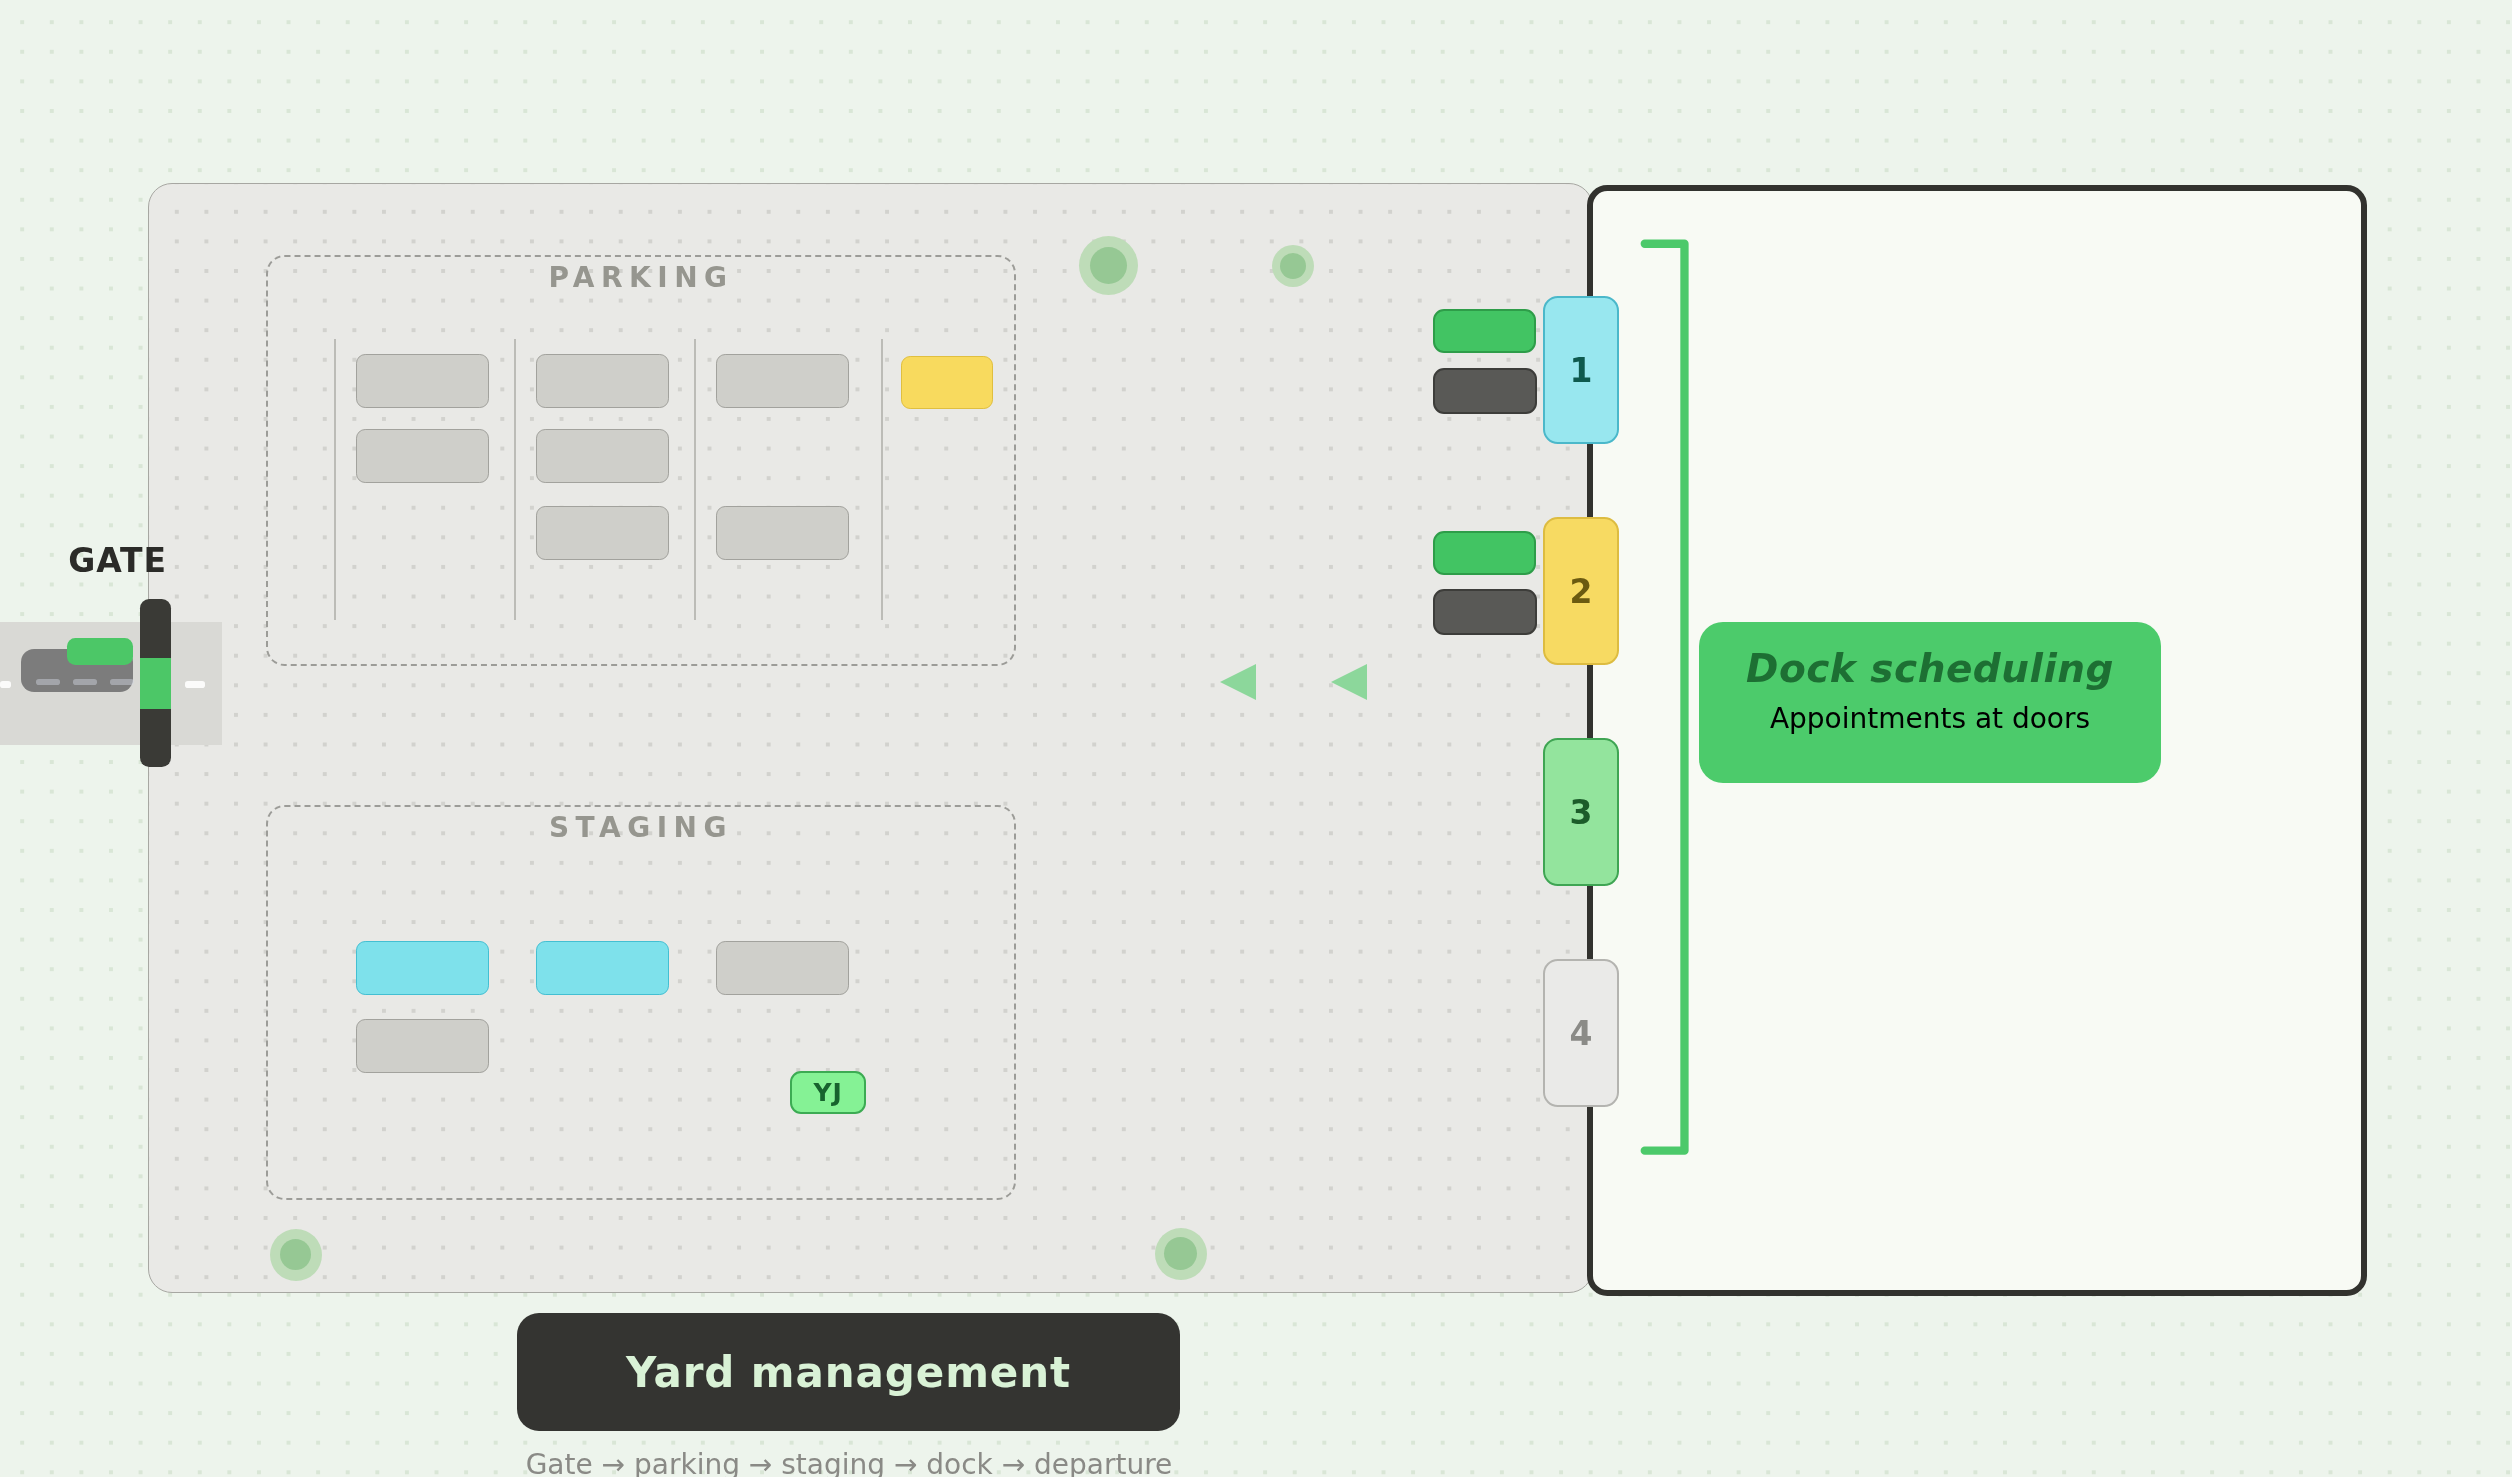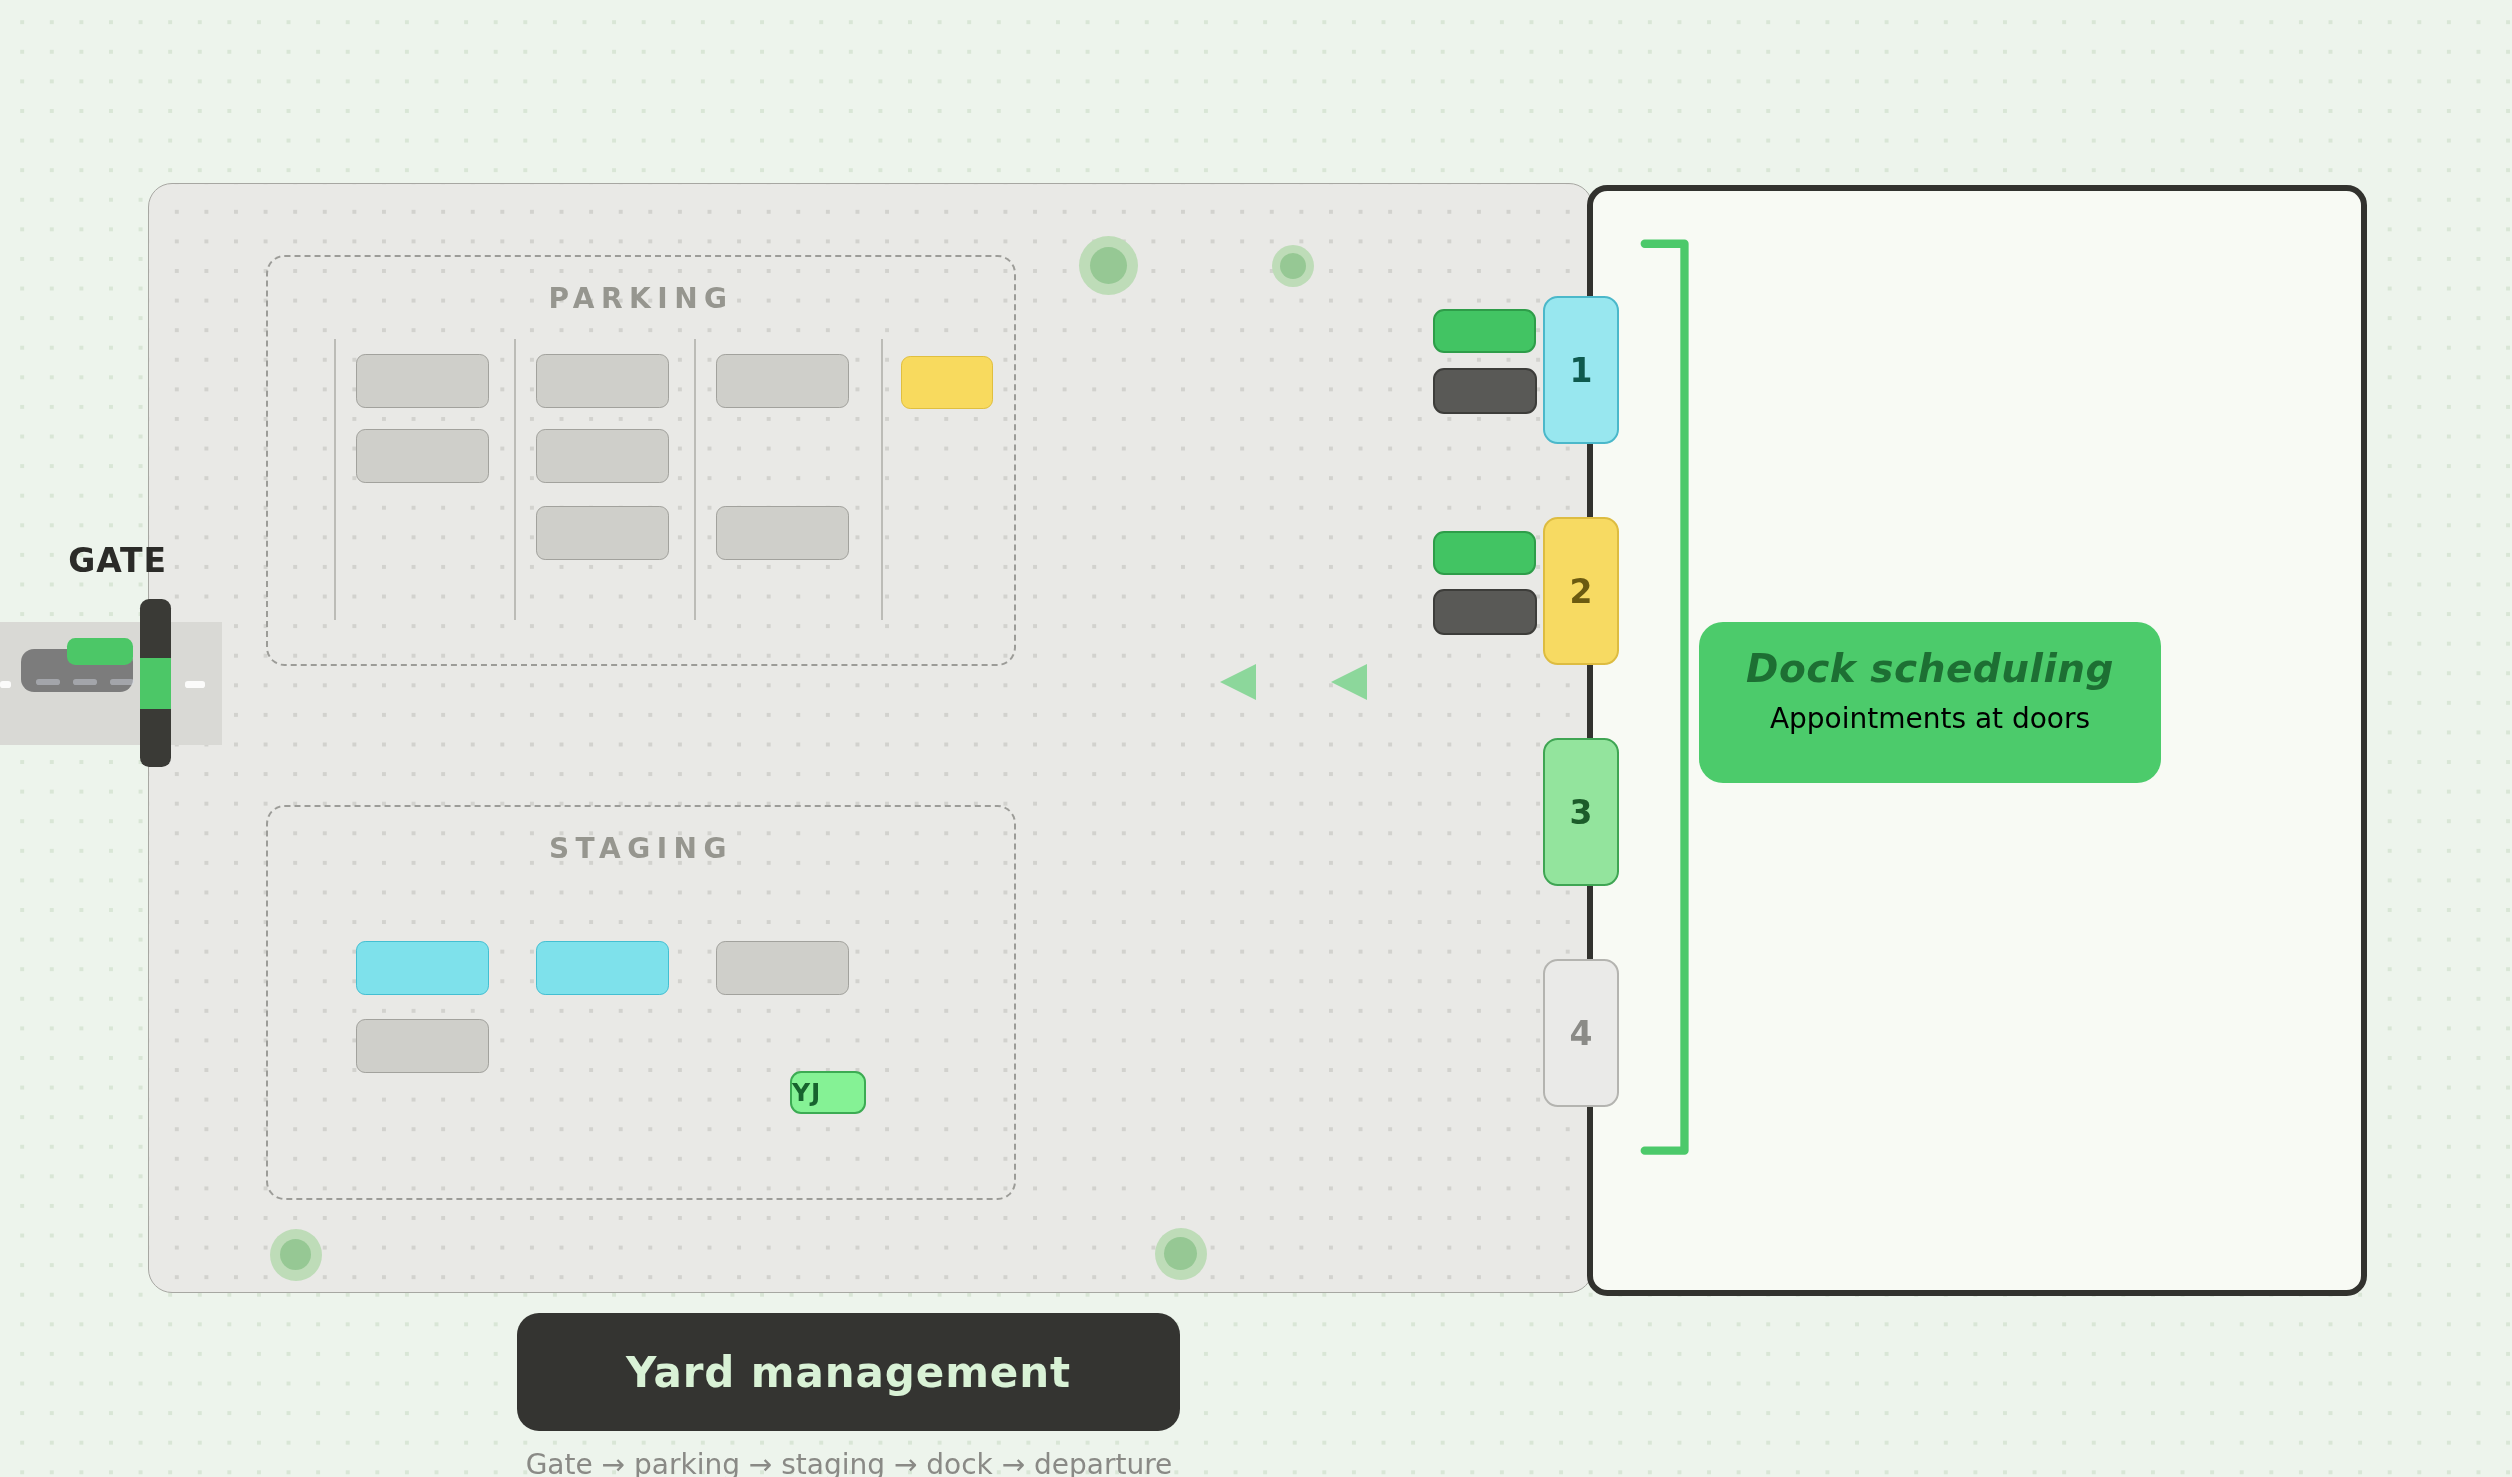--- a/index.html
+++ b/index.html
@@ -35,35 +35,35 @@
   #sched-title{margin-top:24px;font-size:39px;font-weight:bold;color:#1d6f33;letter-spacing:0.5px;font-style:italic;}
   #sched-sub{margin-top:11px;font-size:28px;color:#000000;}
 
   
   .zone{
     border:2.8px dashed #9c9c98;border-radius:18.5px;z-index:2;box-sizing:border-box;
   }
   #zone-parking{left:266px;top:255px;width:750px;height:411px;}
   #zone-staging{left:266px;top:805px;width:750px;height:395px;}
   .zone-label{
-    margin-top:25px;text-align:center;font-size:28px;font-weight:bold;
+    margin-top:4px;text-align:center;font-size:28px;font-weight:bold;
     letter-spacing:6.5px;color:#96968f;
   }
   .lane{width:1.8px;height:281px;top:339px;background:#bcbcb7;z-index:2;}
 
   
   .slot{width:133px;height:54px;border-radius:9.2px;z-index:3;box-sizing:border-box;}
   .slot-gray{background:#cfcfca;border:1.8px solid #a2a29d;}
   .slot-cyan{background:#7ee1eb;border:1.8px solid #43bfd2;}
   .slot-yellow{background:#f8da5e;border:1.8px solid #e0bf3f;width:92px;height:53px;}
 
   #yj-badge{
     left:790px;top:1071px;width:76px;height:43px;border-radius:11px;
     background:#85f295;border:2.8px solid #3cab53;z-index:3;box-sizing:border-box;
-    display:flex;align-items:center;justify-content:flex-start;
+    display:flex;align-items:center;justify-content:center;
     font-size:25px;font-weight:bold;color:#17632e;letter-spacing:0.9px;
   }
 
   
   #gate-label{left:55px;top:541px;width:125px;text-align:center;
     font-size:33px;font-weight:bold;color:#2b2b28;letter-spacing:0.9px;z-index:4;}
   #road{left:0;top:622px;width:222px;height:123px;background:#d9d9d5;z-index:3;}
   .road-dash{top:681px;height:6.5px;background:#fbfbfa;border-radius:2.8px;z-index:4;}
   #gate-truck-dark{left:21px;top:649px;width:112px;height:43px;background:#7c7c7c;border-radius:13px;z-index:5;}
   .truck-dash{position:absolute;top:29.6px;width:24px;height:6.5px;background:rgba(210,216,226,0.45);border-radius:2.8px;}

